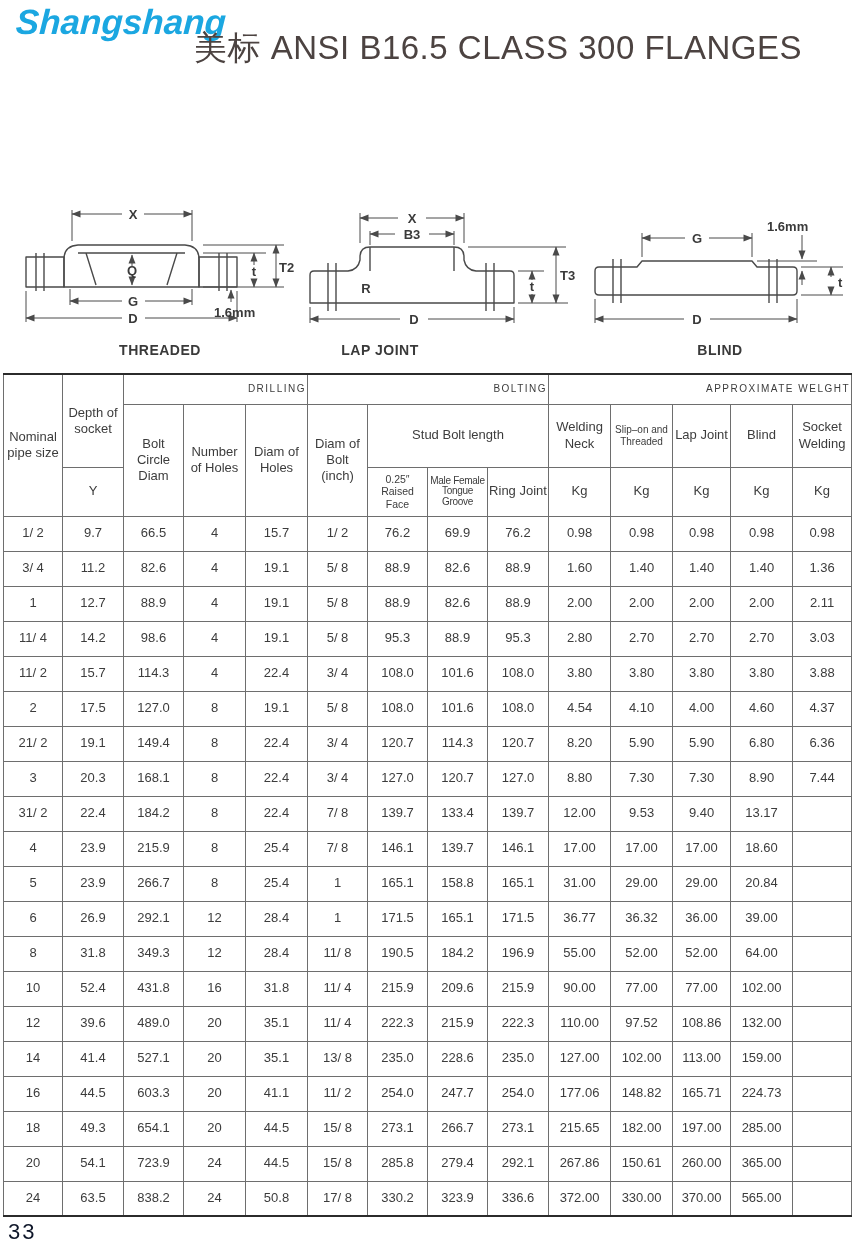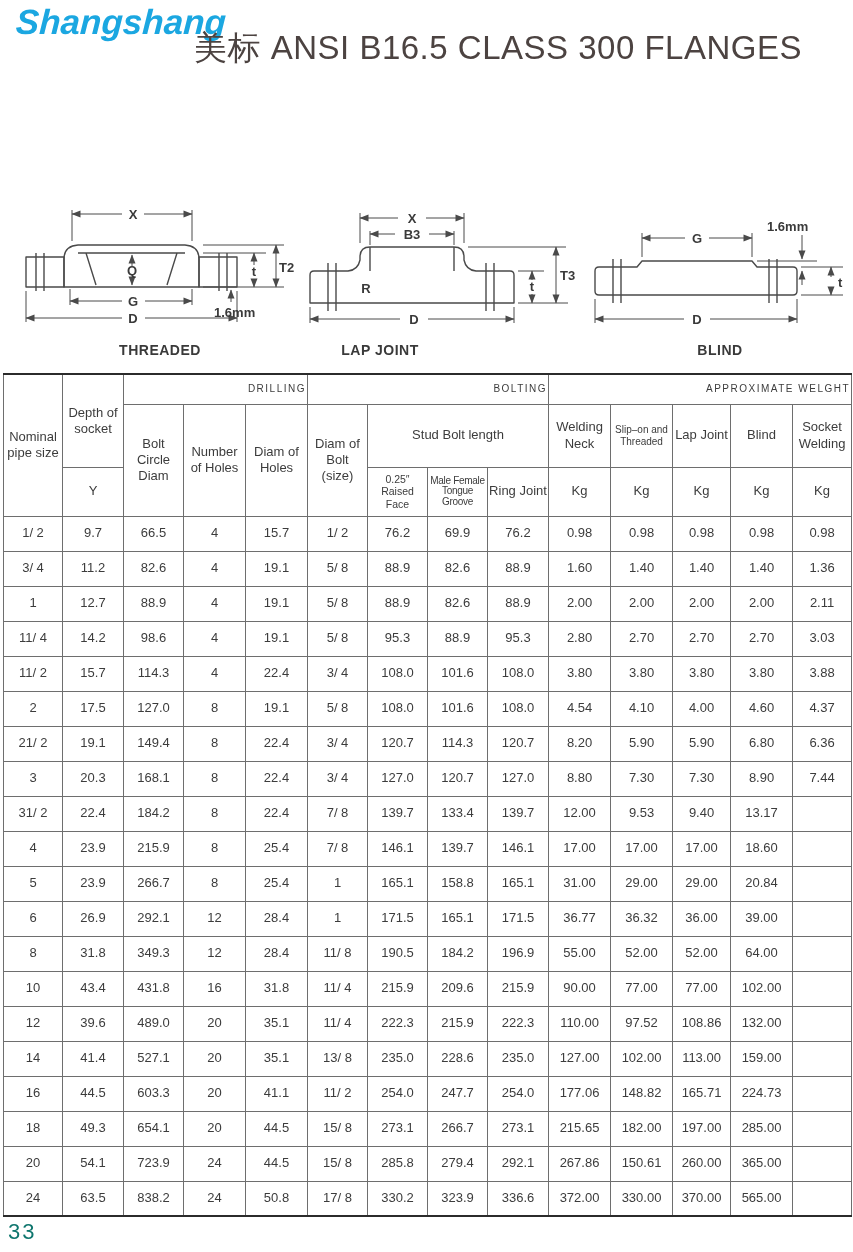--- a/index.html
+++ b/index.html
@@ -39,21 +39,21 @@
     border:1px solid #6e6e6e; text-align:center; vertical-align:middle;
     font-weight:normal; font-size:13px; color:#3c3c3c; padding:0 1px;
     line-height:1.25; overflow:hidden;
   }
   tr.hA { height:30px; } tr.hB { height:63px; } tr.hC { height:49px; }
   tbody tr { height:35px; }
   .grp { font-size:10px; letter-spacing:1.5px;text-align:right; }
   .small { font-size:10.5px; line-height:1.15; }
   .xsmall { font-size:10px; line-height:1.05; letter-spacing:-0.3px; }
   .slip { font-size:10px; line-height:1.2; }
-  .pageno { position:absolute; left:8px; top:1219px; font-size:22px; color:#0f766e; letter-spacing:2px; }
+  .pageno { position:absolute; left:8px; top:1219px; font-size:22px; color:#0f172a; letter-spacing:2px; }
 </style>
 </head>
 <body>
 
 <div class="logo">
   <span class="brand">Shangshang</span>
 </div>
 
 <div class="title">美标 ANSI B16.5 CLASS 300 FLANGES</div>
 
@@ -198,21 +198,21 @@
       <th rowspan="3">Nominal pipe size</th>
       <th rowspan="2">Depth of socket</th>
       <th colspan="3" class="grp">DRILLING</th>
       <th colspan="4" class="grp">BOLTING</th>
       <th colspan="5" class="grp">APPROXIMATE WELGHT</th>
     </tr>
     <tr class="hB">
       <th rowspan="2">Bolt Circle Diam</th>
       <th rowspan="2">Number of Holes</th>
       <th rowspan="2">Diam of Holes</th>
-      <th rowspan="2">Diam of Bolt (size)</th>
+      <th rowspan="2">Diam of Bolt (inch)</th>
       <th colspan="3">Stud Bolt length</th>
       <th>Welding Neck</th>
       <th class="slip">Slip–on and Threaded</th>
       <th>Lap Joint</th>
       <th>Blind</th>
       <th>Socket Welding</th>
     </tr>
     <tr class="hC">
       <th>Y</th>
       <th class="small">0.25″ Raised Face</th>
@@ -429,21 +429,21 @@
         <td>184.2</td>
         <td>196.9</td>
         <td>55.00</td>
         <td>52.00</td>
         <td>52.00</td>
         <td>64.00</td>
         <td></td>
       </tr>
       <tr>
         <td>10</td>
-        <td>43.4</td>
+        <td>52.4</td>
         <td>431.8</td>
         <td>16</td>
         <td>31.8</td>
         <td>11/ 4</td>
         <td>215.9</td>
         <td>209.6</td>
         <td>215.9</td>
         <td>90.00</td>
         <td>77.00</td>
         <td>77.00</td>

